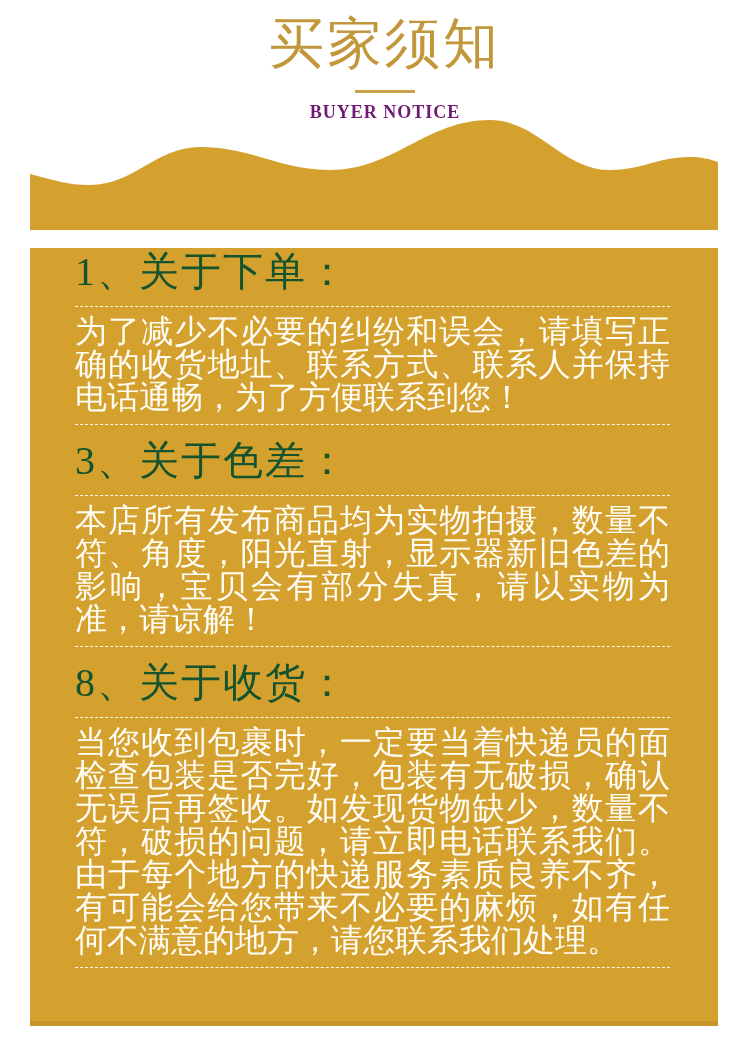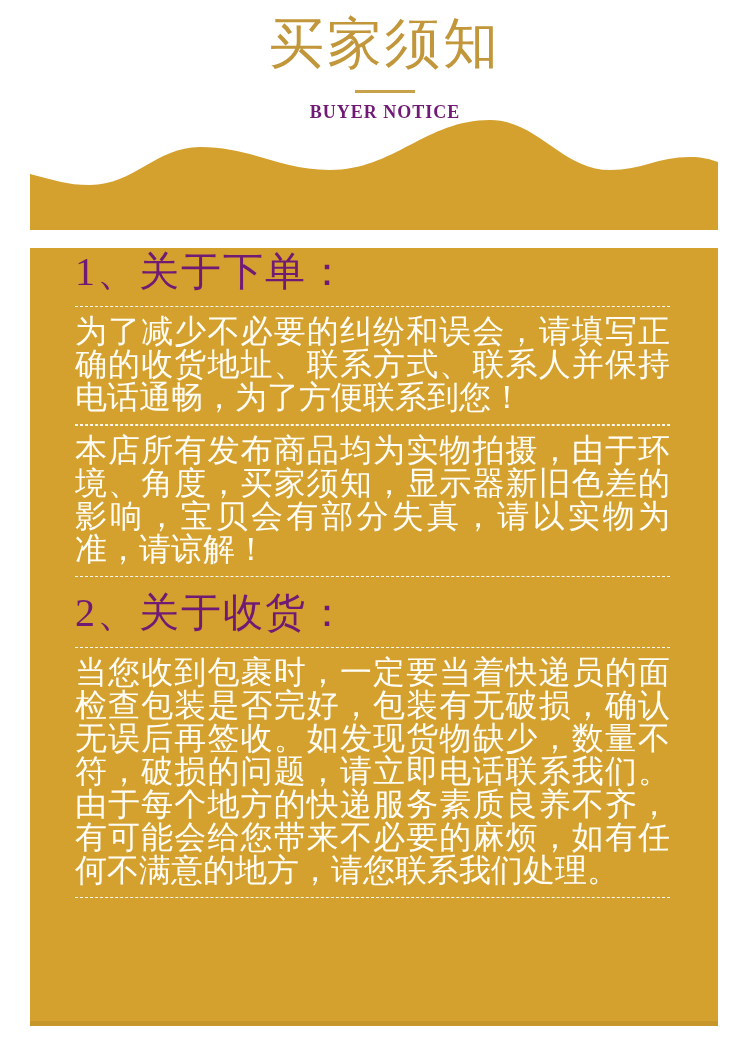--- a/index.html
+++ b/index.html
@@ -61,21 +61,21 @@
     box-sizing: border-box;
     width: 688px;
     height: 778px;
     background: #D4A02E;
     border-bottom: 5px solid #C6962B;
     padding: 0 48px 0 45px;
   }
 
   
   .sec-heading {
-    color: #701a75;
+    color: #14532d;
     font-size: 40px;
     line-height: 48px;
     letter-spacing: 2px;
     margin: 12px 0 10px 0;
     font-weight: 400;
   }
   .section:first-child .sec-heading { margin-top: 18px; }
   .sec-body {
     color: #FFFDF5;
     font-size: 32px;
@@ -106,24 +106,25 @@
 
     <div class="panel-body">
 
       <div class="section">
         <div class="sec-heading">1、关于下单：</div>
         <div class="sec-body">为了减少不必要的纠纷和误会，请填写正确的收货地址、联系方式、联系人并保持电话通畅，为了方便联系到您！</div>
       </div>
 
 
       <div class="section">
-        <div class="sec-body">本店所有发布商品均为实物拍摄，由于环境、角度，买家须知，显示器新旧色差的影响，宝贝会有部分失真，请以实物为准，请谅解！</div>
+        <div class="sec-heading">3、关于色差：</div>
+        <div class="sec-body">本店所有发布商品均为实物拍摄，数量不符、角度，阳光直射，显示器新旧色差的影响，宝贝会有部分失真，请以实物为准，请谅解！</div>
       </div>
 
       <div class="section">
-        <div class="sec-heading">2、关于收货：</div>
+        <div class="sec-heading">8、关于收货：</div>
         <div class="sec-body">当您收到包裹时，一定要当着快递员的面检查包装是否完好，包装有无破损，确认无误后再签收。如发现货物缺少，数量不符，破损的问题，请立即电话联系我们。由于每个地方的快递服务素质良养不齐，有可能会给您带来不必要的麻烦，如有任何不满意的地方，请您联系我们处理。</div>
       </div>
 
     </div>
   </div>
 
 </div>
 
 </body></html>

